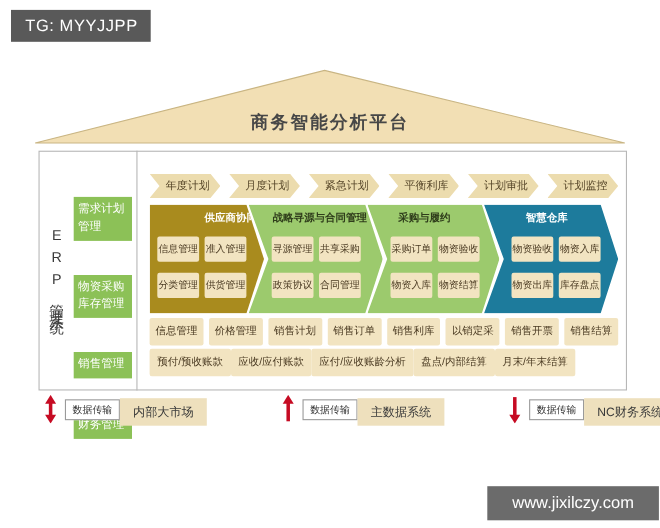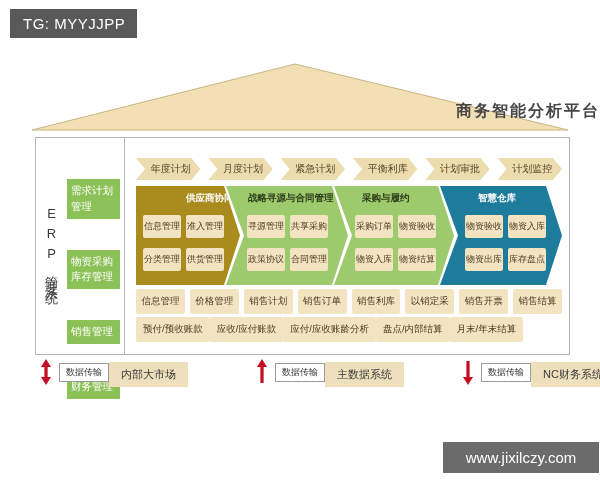--- a/index.html
+++ b/index.html
@@ -10,21 +10,21 @@
   }
   
   .tg-badge {
     position:absolute; left:10px; top:9px; width:127px; height:29px;
     background:#595959; color:#fff; font-size:15px; letter-spacing:.5px;
     display:flex; align-items:center; padding-left:13px;
   }
   
   .roof-svg { position:absolute; left:30px; top:61px; width:540px; height:71px; }
   .roof-title {
-    position:absolute; left:0; top:101px; width:600px; text-align:right;
+    position:absolute; left:0; top:101px; width:600px; text-align:center;
     font-size:16px; font-weight:bold; color:#474747; letter-spacing:2px;
   }
   
   .outer-box {
     position:absolute; left:35px; top:137px; width:535px; height:218px;
     border:1px solid #b7b7b7; background:#fff;
   }
   
   .sidebar {
     position:absolute; left:35px; top:137px; width:90px; height:218px;

